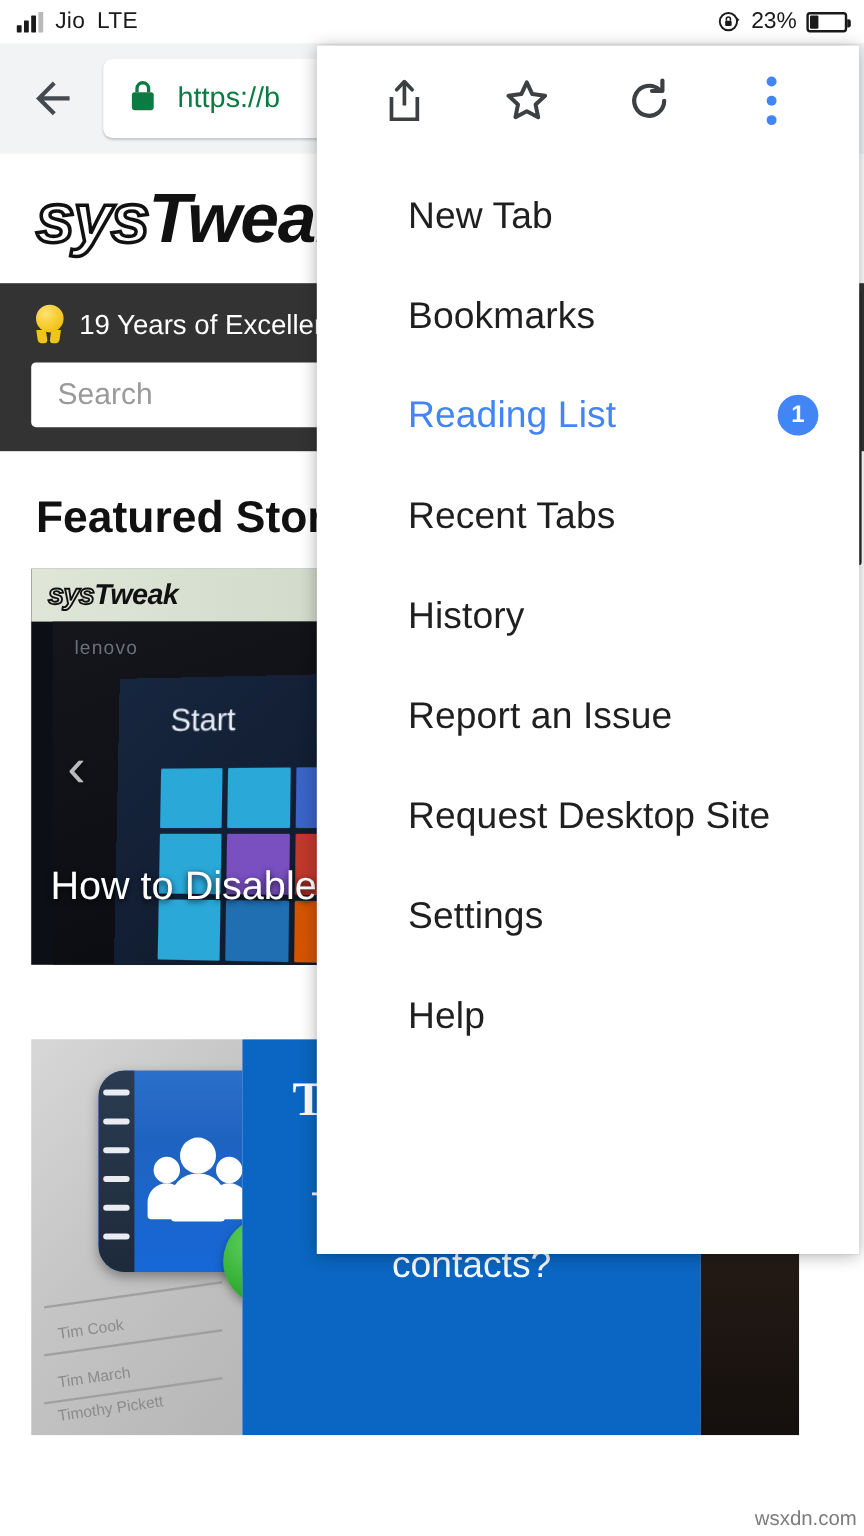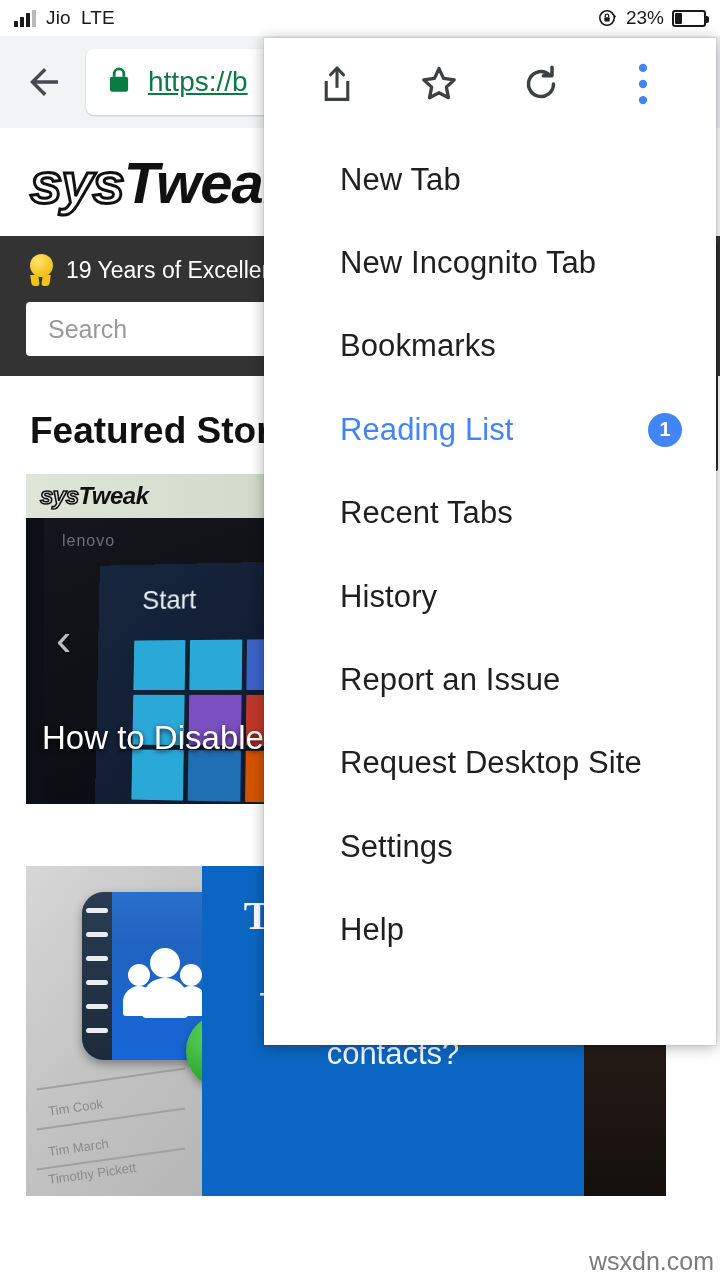--- a/index.html
+++ b/index.html
@@ -66,22 +66,22 @@
     flex: 1 1 auto; height: 66px;
     background: #ffffff;
     border-radius: 8px;
     display: flex; align-items: center;
     padding: 0 20px;
     box-shadow: 0 1px 2px rgba(0,0,0,.18);
     overflow: hidden;
   }
   .lock-icon { flex: 0 0 auto; margin-right: 16px; }
   #omnibox-url {
-    font-size: 28px; color: #0b7b43;
-    white-space: nowrap; overflow: hidden; text-decoration: underline;
+    font-size: 24px; color: #0b7b43;
+    white-space: nowrap; overflow: hidden;
   }
 
   
   #page-content {
     position: absolute; top: 128px; left: 0;
     width: 720px; height: 1152px;
     background: #ffffff;
     overflow: hidden;
     z-index: 1;
   }
@@ -316,21 +316,21 @@
     position: absolute; right: 34px;
     width: 34px; height: 34px; border-radius: 50%;
     background: #4285f4; color: #ffffff;
     font-size: 20px; font-weight: bold;
     display: flex; align-items: center; justify-content: center;
   }
 
   
   #site-watermark {
     position: absolute; right: 6px; bottom: 4px;
-    font-size: 25px; color: #7c7c7c;
+    font-size: 17px; color: #7c7c7c;
     z-index: 20;
   }
 </style>
 </head>
 <body>
 
 <div id="screen">
 
   <div id="status-bar">
     <div class="sb-left">
@@ -508,23 +508,20 @@
           <circle cx="4" cy="20" r="3.6" fill="#4285f4"></circle>
           <circle cx="4" cy="34" r="3.6" fill="#4285f4"></circle>
         </svg>
       </div>
     </div>
     <div id="menu-items">
         <div class="menu-item">
           <span class="menu-item-label">New Tab</span>
         </div>
         <div class="menu-item">
-          <span class="menu-item-label">New Incognito Tab</span>
-        </div>
-        <div class="menu-item">
           <span class="menu-item-label">Bookmarks</span>
         </div>
         <div class="menu-item">
           <span class="menu-item-label accent">Reading List</span>
           <span class="menu-badge">1</span>
         </div>
         <div class="menu-item">
           <span class="menu-item-label">Recent Tabs</span>
         </div>
         <div class="menu-item">

